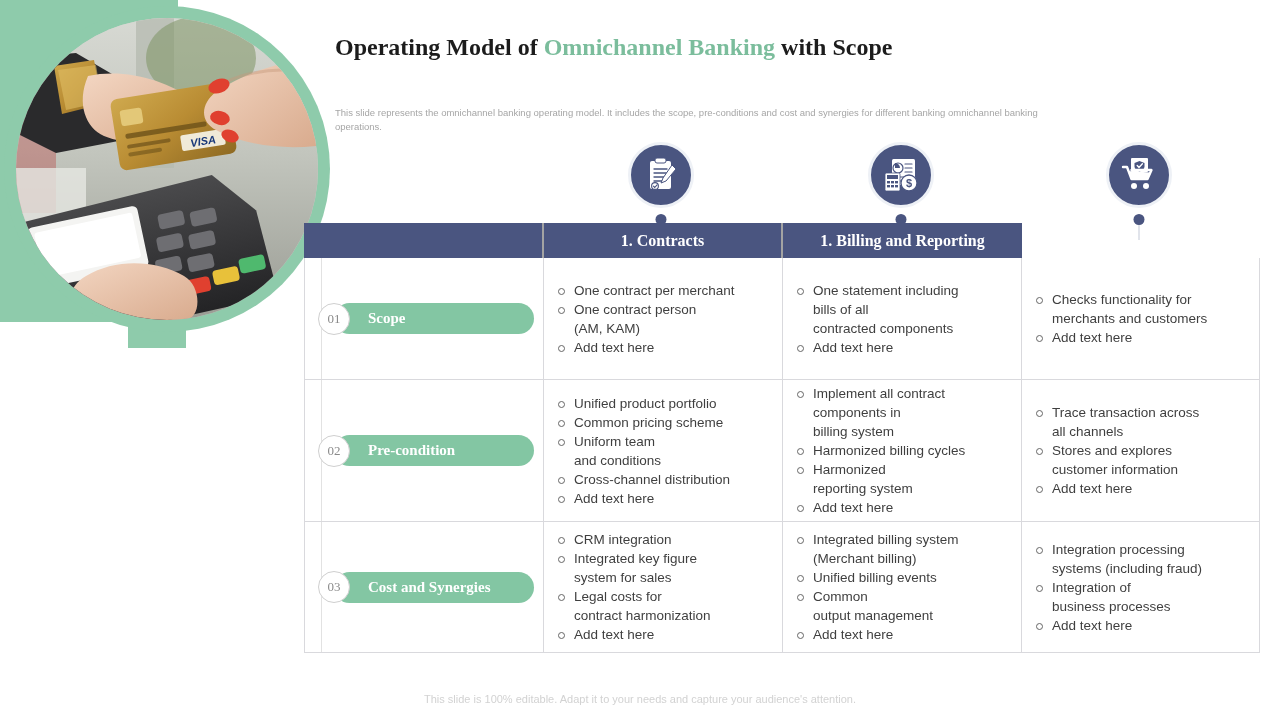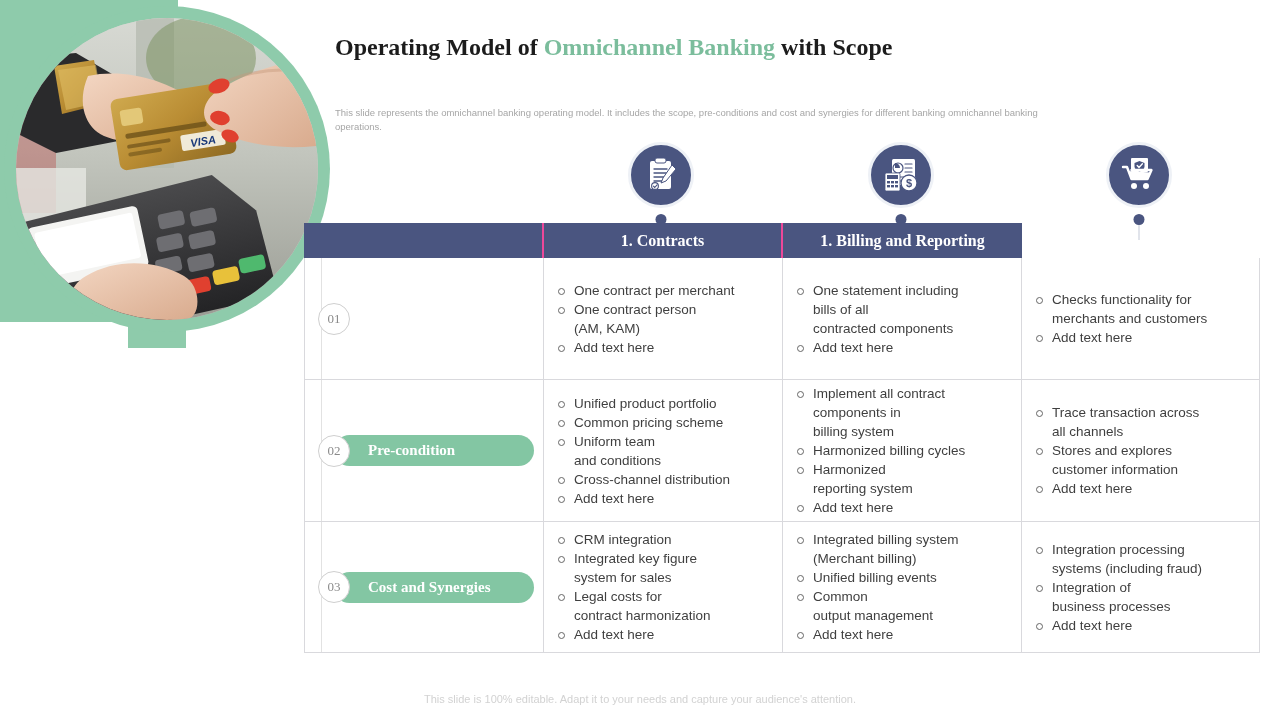--- a/index.html
+++ b/index.html
@@ -65,21 +65,21 @@
   }
 
   
   .table { position: absolute; left: 304px; top: 223px; width: 956px; }
   .thead { display: flex; height: 35px; }
   .th {
     color: #ffffff; font-family: "Liberation Serif", serif;
     font-weight: 700; font-size: 16px;
     display: flex; align-items: center; justify-content: center;
     background: #4a5580;
-    border-right: 2px solid #ec4899;
+    border-right: 2px solid #a3a3a3;
   }
   .th:last-child { border-right: none; }
   .th-label { width: 240px; }
   .th-c1 { width: 239px; }
   .th-c2 { width: 239px; }
   .th-c3 { width: 238px; }
 
   .trow { display: flex; border-bottom: 1px solid #d9d9dd; }
   .trow:last-child { border-bottom: 1px solid #d9d9dd; }
   .cell-label {
@@ -304,20 +304,21 @@
       <div class="th th-label" style="background: rgb(74, 85, 128);"></div>
       <div class="th th-c1" style="background: rgb(74, 85, 128);">1. Contracts</div>
       <div class="th th-c2" style="background: rgb(74, 85, 128);">1. Billing and Reporting</div>
     </div>
     <div id="tbody">
         <div class="trow r1">
           <div class="cell-label">
             <div class="vline"></div>
             <div class="pill-wrap">
               <div class="pill-num">01</div>
+              <div class="pill-bar" style="background: rgb(131, 198, 163); width: 200px;">Scope</div>
             </div>
           </div>
           <div class="cell">
             <ul class="bullets">
               <li>One contract per merchant</li>
               <li>One contract person</li>
               <li class="cont-line">(AM, KAM)</li>
               <li>Add text here</li>
             </ul>
           </div>

